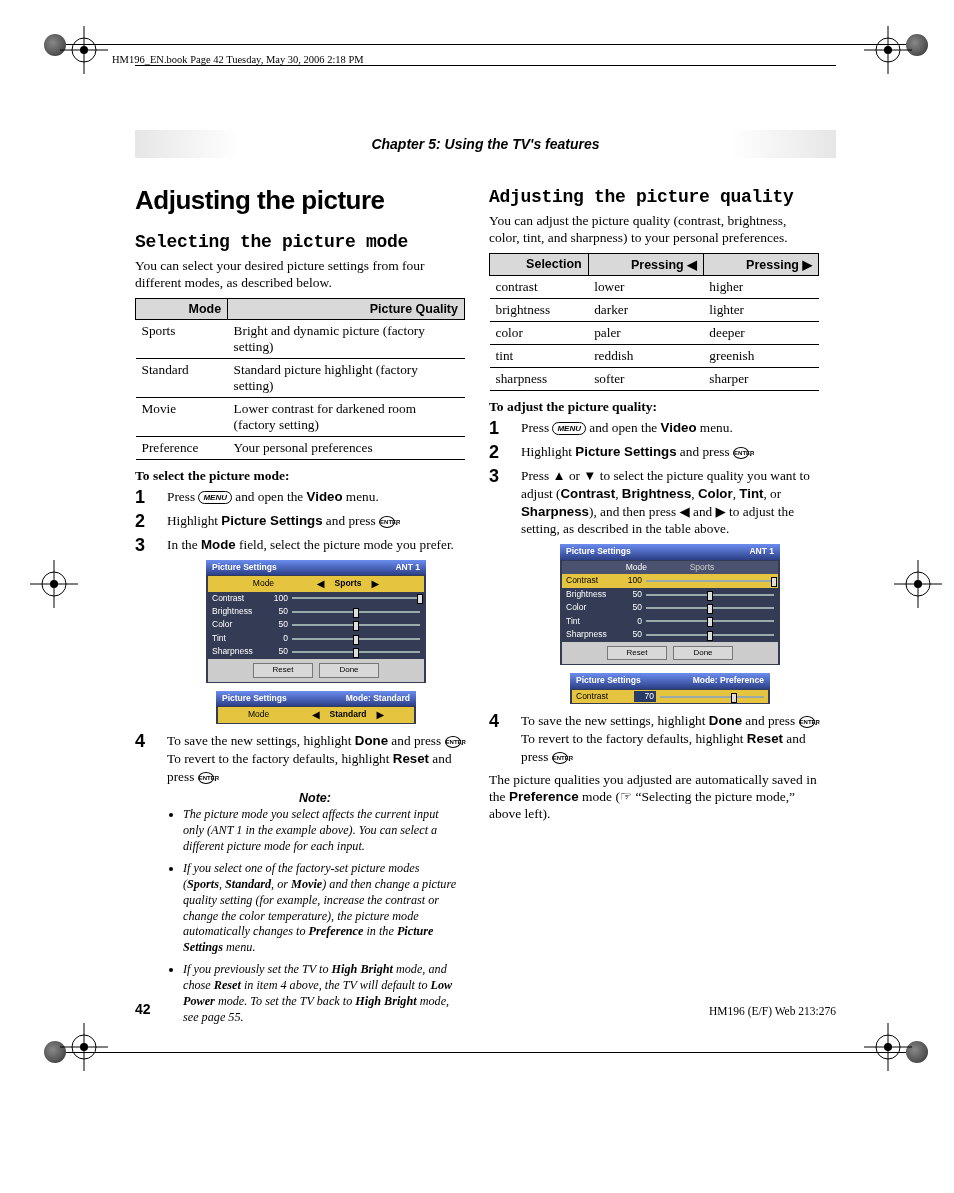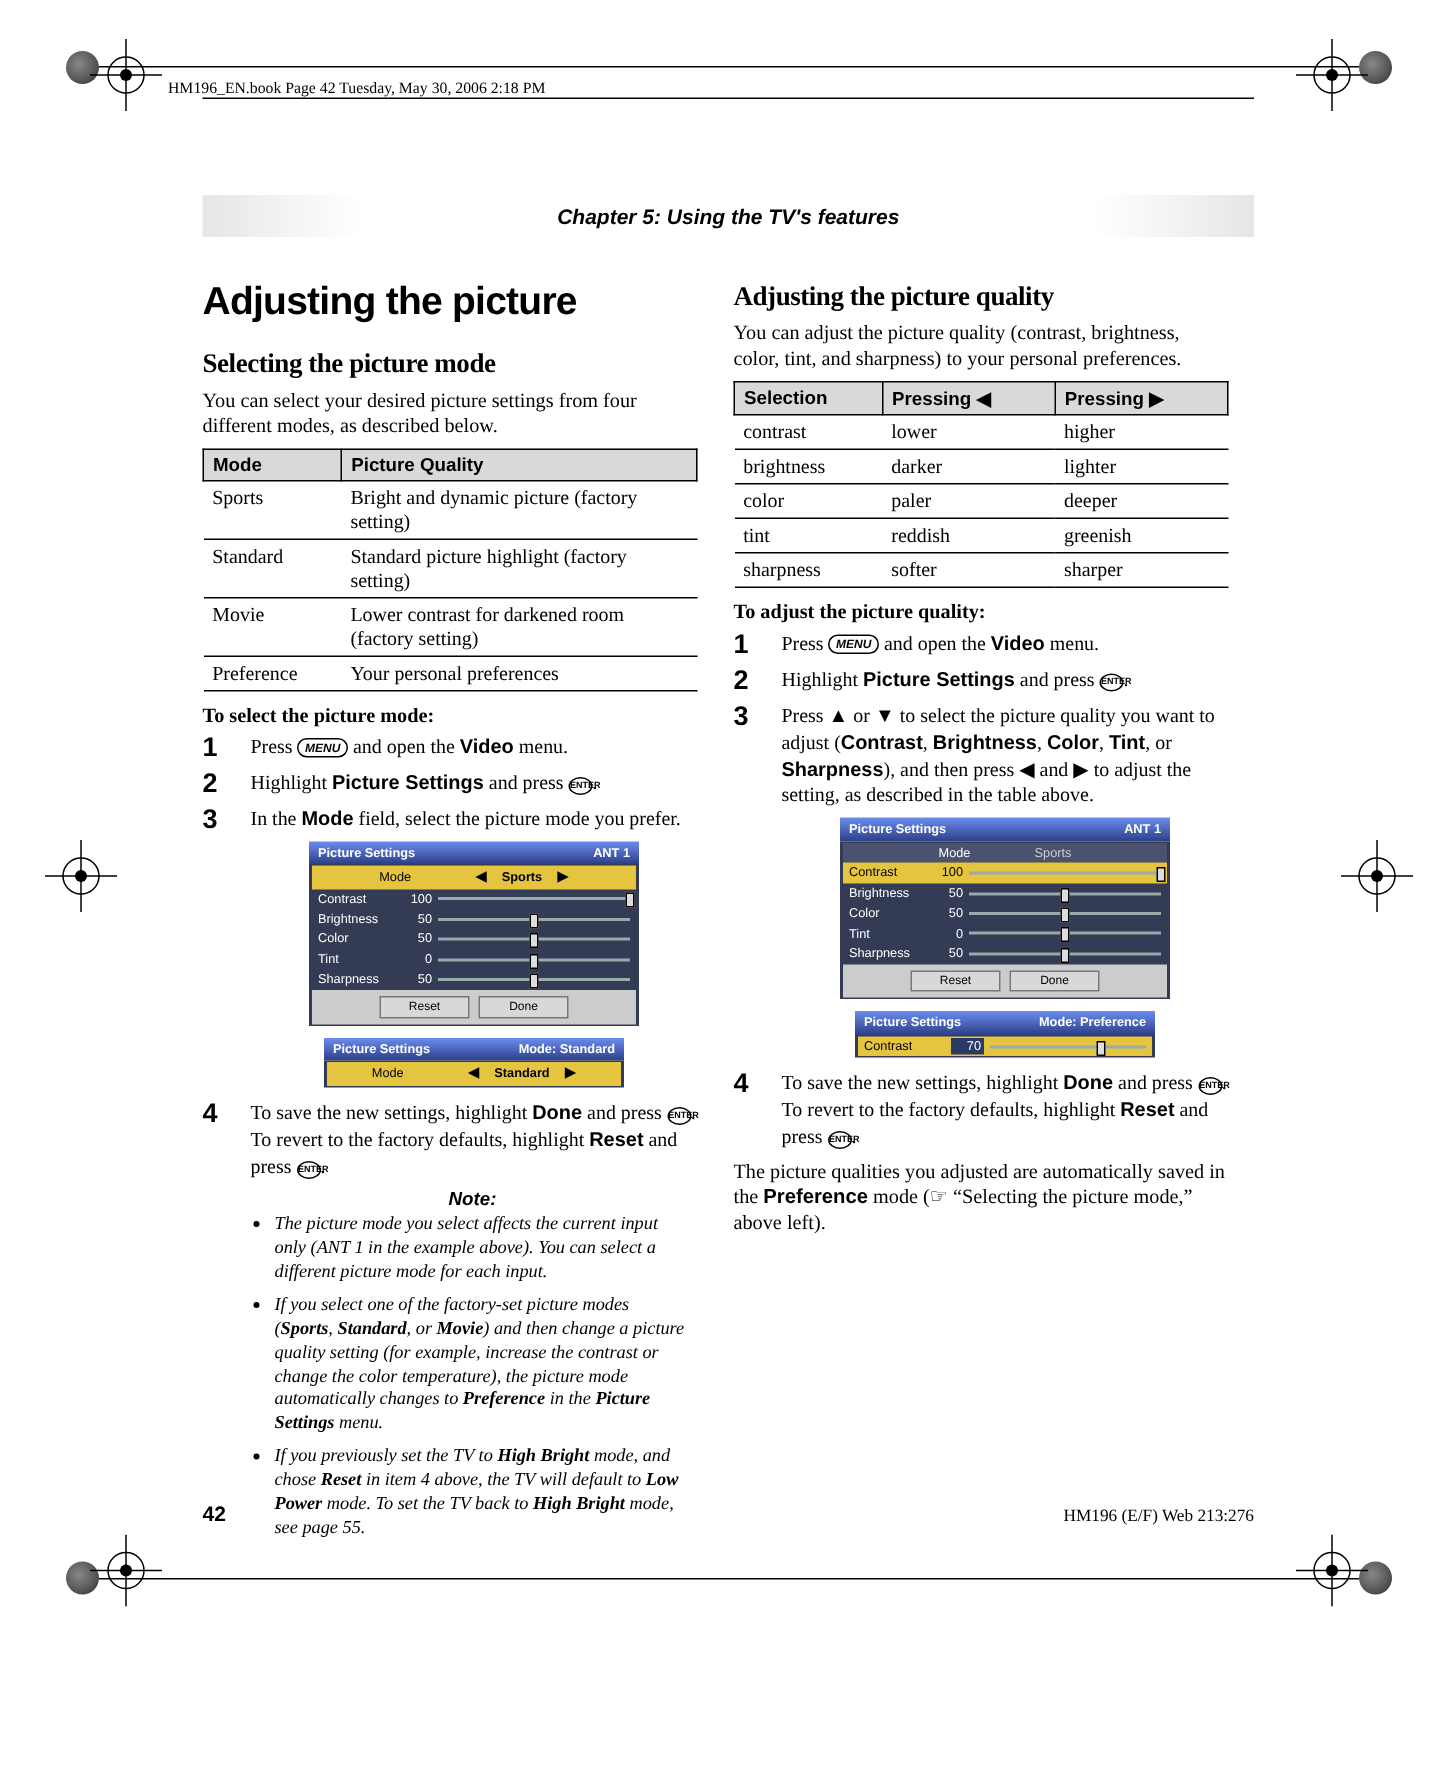--- a/index.html
+++ b/index.html
@@ -68,36 +68,36 @@
   .col { flex: 1 1 0; min-width: 0; }
 
   h1.topic {
     font-family: "Arial Narrow", Arial, sans-serif;
     font-weight: 800;
     font-size: 26px;
     margin: 0 0 16px 0;
     letter-spacing: -0.5px;
   }
   h2.sect {
-    font-family: Liberation Serif, serif;
+    font-family: Liberation Mono, monospace;
     font-weight: 800;
     font-size: 18px;
     margin: 10px 0 6px 0;
     letter-spacing: -0.3px;
   }
   p { font-size: 13.5px; line-height: 1.25; margin: 0 0 6px 0; }
 
   table.doc {
     width: 100%;
     border-collapse: collapse;
     font-size: 13.3px;
     margin: 4px 0 8px 0;
   }
   table.doc th {
-    text-align: left;
+    text-align: right;
     background: #d9d9d9;
     font-family: "Arial Narrow", Arial, sans-serif;
     font-weight: bold;
     font-size: 12.5px;
     padding: 3px 6px;
     border: 1px solid #000;
   }
   table.doc td {
     padding: 3px 6px;
     border-top: 1px solid #000;

